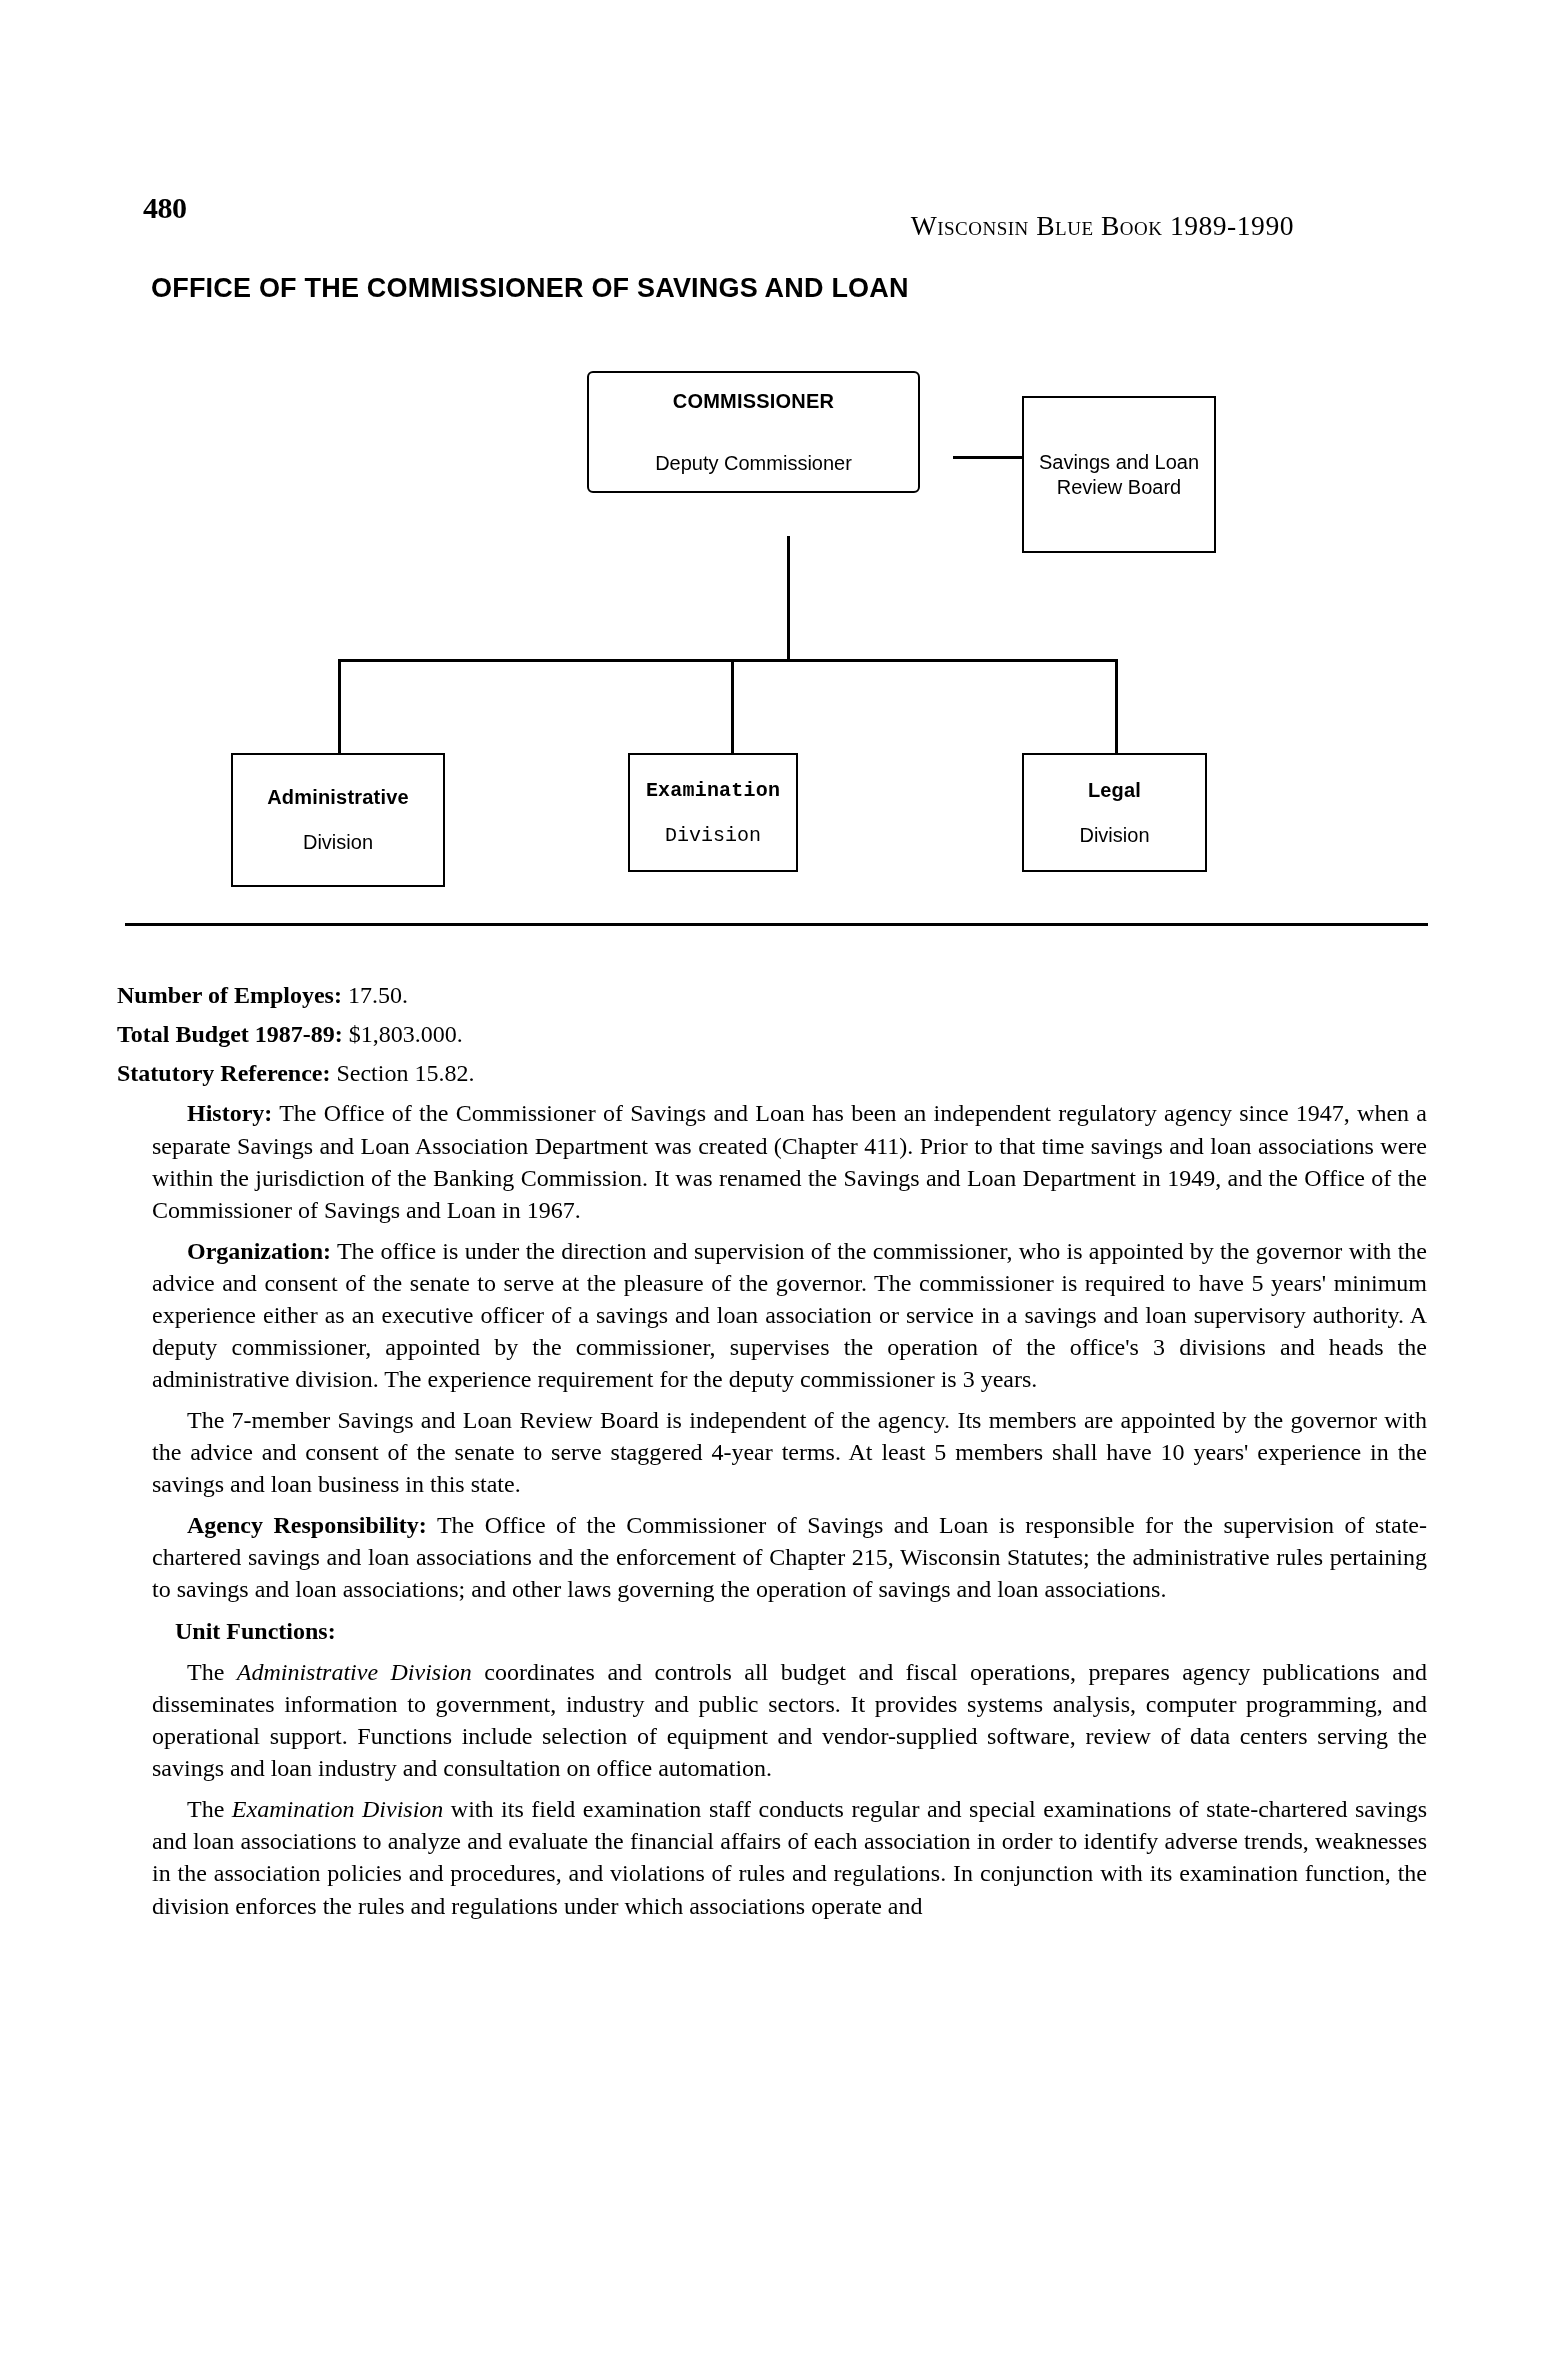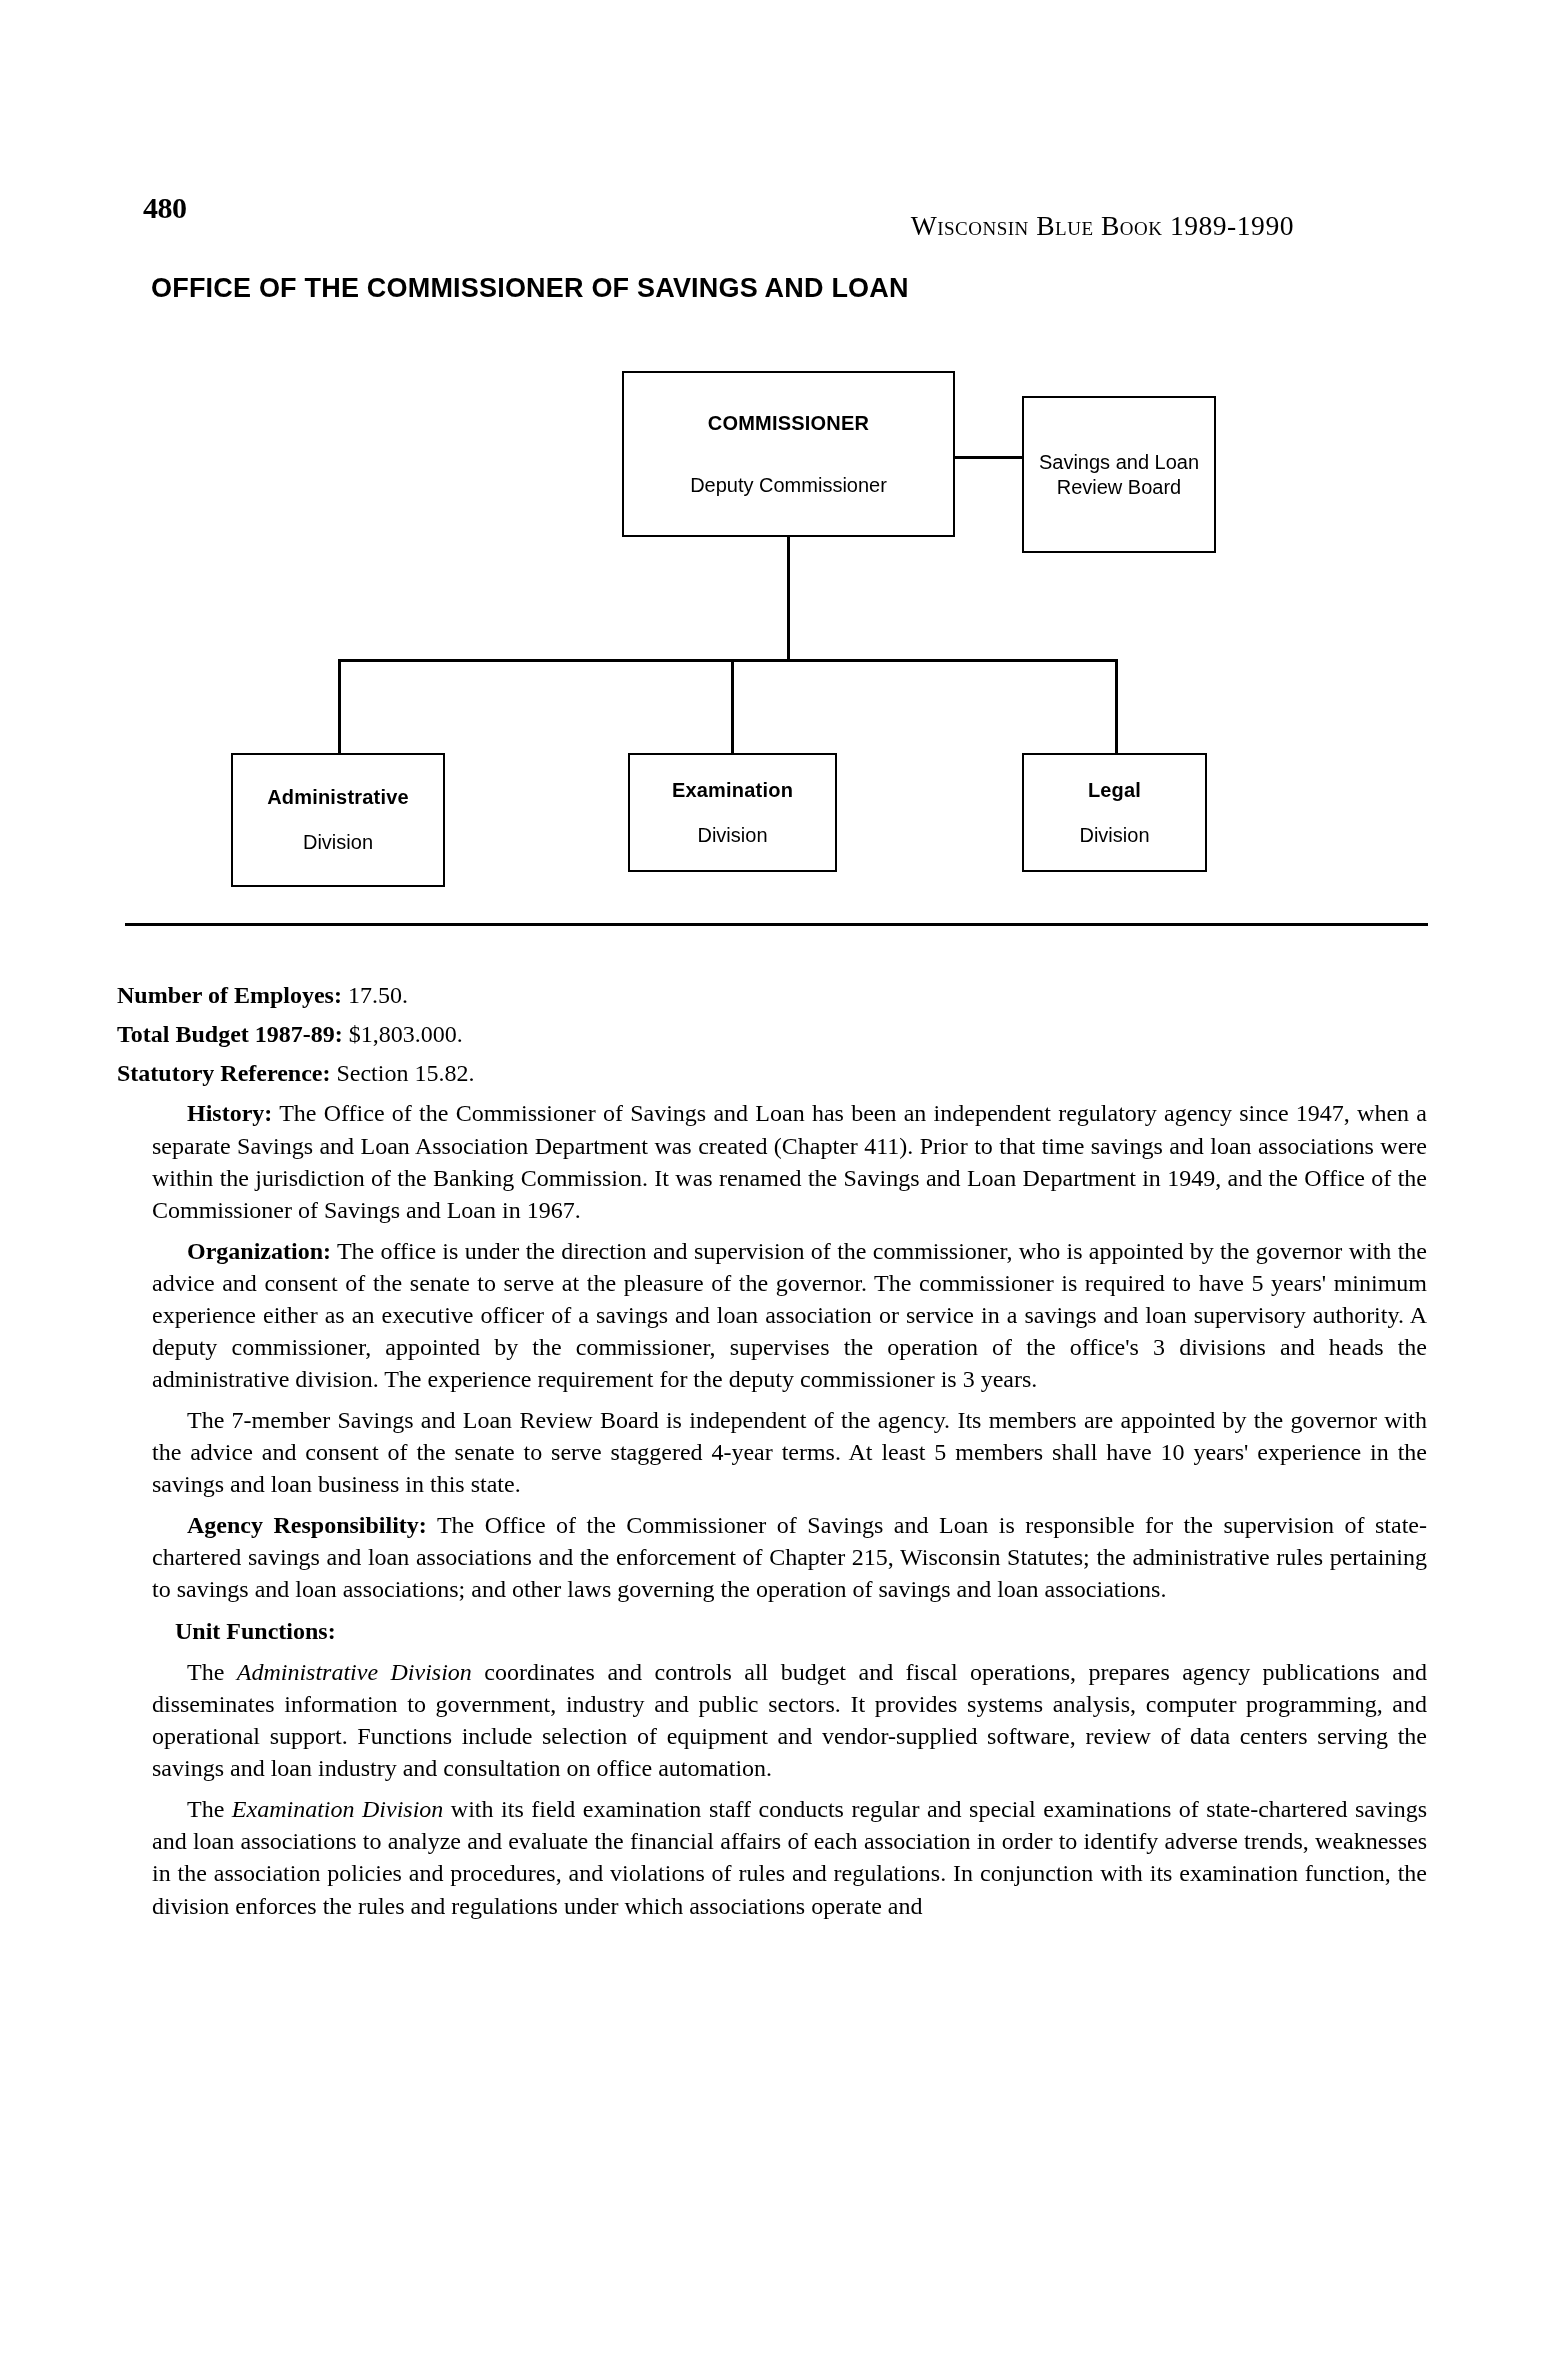--- a/index.html
+++ b/index.html
@@ -89,34 +89,34 @@
     text-align: center;
   }
   .chart-box .box-sub {
     font-size: 20px;
     font-weight: normal;
     line-height: 1.25;
     text-align: center;
   }
 
   #box-commissioner {
-    left: 622px; top: 371px; width: 333px; height: 166px;
+    left: 587px; top: 371px; width: 333px; height: 122px; border-radius: 6px;
   }
   #box-commissioner .box-title { margin-bottom: 17px; }
 
   #box-review-board {
     left: 1022px; top: 396px; width: 194px; height: 157px;
   }
   #box-review-board .box-sub { white-space: nowrap; }
 
   #box-administrative {
     left: 231px; top: 753px; width: 214px; height: 134px;
   }
   #box-examination {
-    left: 628px; top: 753px; width: 209px; height: 119px;
+    left: 628px; top: 753px; width: 170px; height: 119px; font-family: Liberation Mono, monospace;
   }
   #box-legal {
     left: 1022px; top: 753px; width: 185px; height: 119px;
   }
   .chart-box .box-title + .box-sub { margin-top: 20px; }
 
   .conn {
     position: absolute;
     background: #000000;
     z-index: 1;

